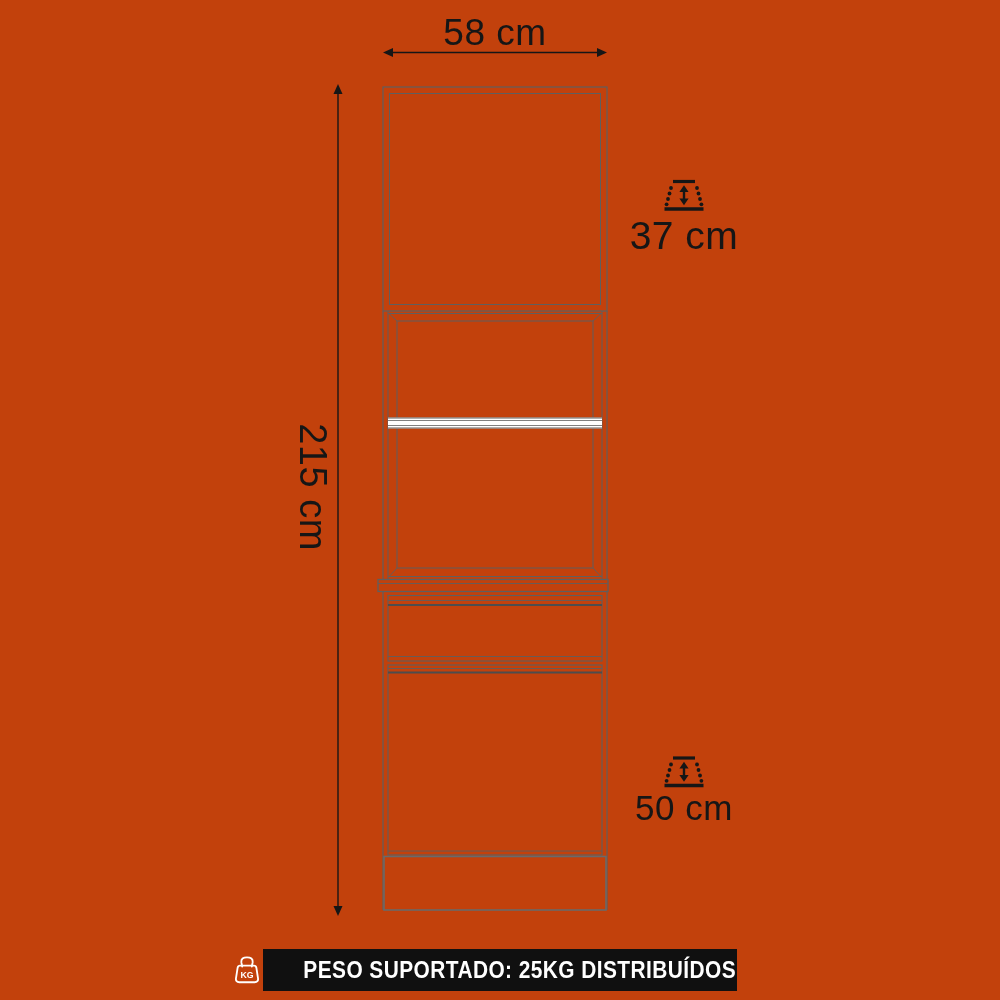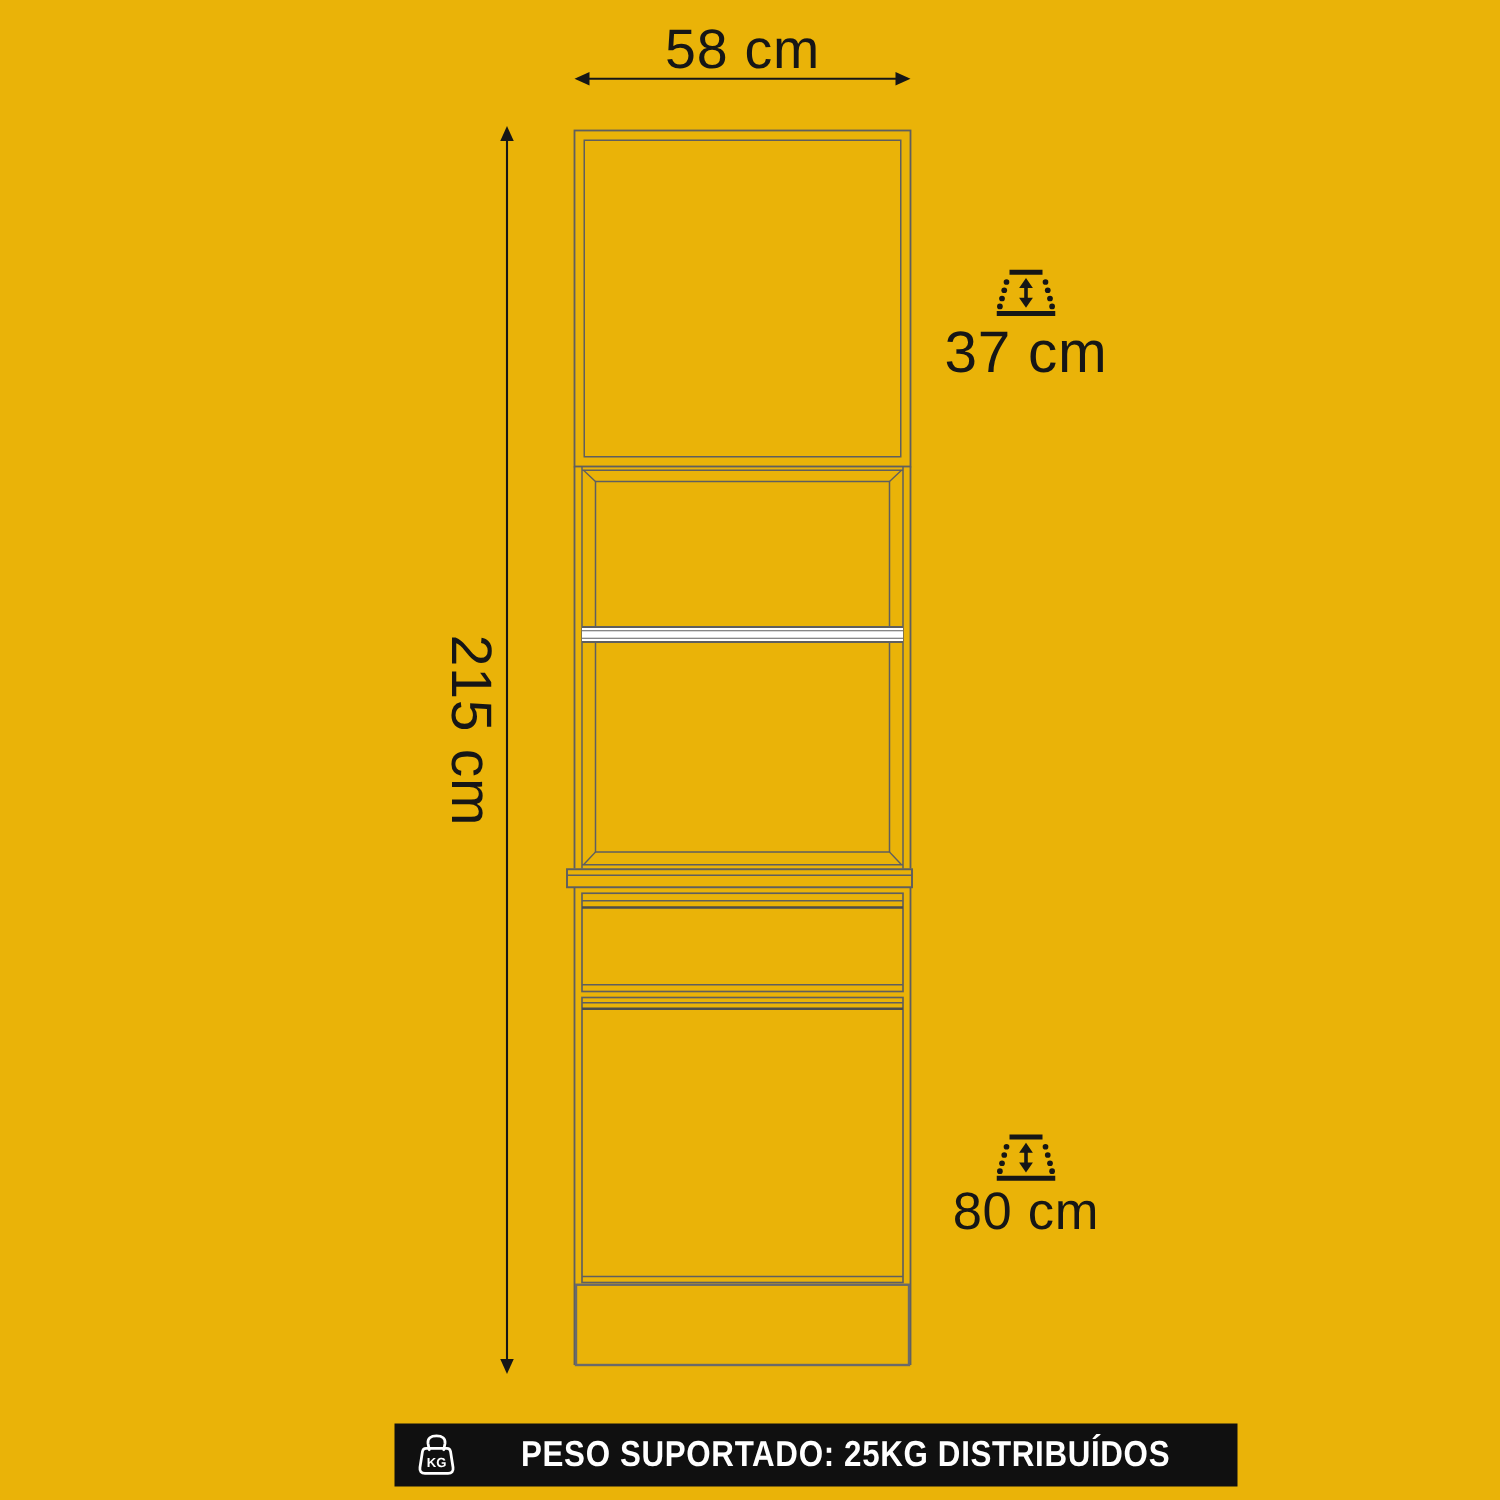--- a/index.html
+++ b/index.html
@@ -3,21 +3,21 @@
 <meta charset="utf-8">
 <style>
   * { margin: 0; padding: 0; box-sizing: border-box; }
   html, body { background: #ffffff; }
   body { font-family: "Liberation Sans", sans-serif; }
 
   .stage {
     position: relative;
     width: 1000px;
     height: 1000px;
-    background: #eab308;
+    background: #c2410c;
     overflow: hidden;
   }
 
   .drawing-svg {
     position: absolute;
     left: 0; top: 0;
     width: 1000px; height: 1000px;
   }
 
   .dim-label {
@@ -30,21 +30,21 @@
   }
   .dim-label.width-label   { left: 495px; top: 14px;  transform: translateX(-50%); }
   .dim-label.height-label  { left: 313px; top: 487px; font-size: 38px;
                              transform: translate(-50%,-50%) rotate(90deg); }
   .dim-label.depth-upper   { left: 684px; top: 216px; font-size: 39px; transform: translateX(-50%); }
   .dim-label.depth-lower   { left: 684px; top: 790px; font-size: 35px; transform: translateX(-50%); }
 
   .banner {
     position: absolute;
     left: 263px; top: 949px;
-    width: 562px; height: 42px;
+    width: 474px; height: 42px;
     background: #101010;
     display: flex;
     align-items: center;
     justify-content: center;
     gap: 9px;
     padding: 0 6px;
   }
   .banner-text {
     color: #ffffff;
     font-size: 24px;
@@ -162,21 +162,21 @@
           <circle cx="16" cy="17.5" r="1.9"></circle>
             <circle cx="17.4" cy="22.8" r="1.9"></circle>
         </g>
       </g>
     </g>
   </svg>
 
   <div class="dim-label width-label">58 cm</div>
   <div class="dim-label height-label">215 cm</div>
   <div class="dim-label depth-upper">37 cm</div>
-  <div class="dim-label depth-lower">80 cm</div>
+  <div class="dim-label depth-lower">50 cm</div>
 
   <div class="banner">
     <svg class="kg-icon" width="30" height="28" viewBox="0 0 34 32" xmlns="http://www.w3.org/2000/svg">
       <path d="M 11.5,12 L 10.5,7 C 10.2,3.2 12.5,1.5 17,1.5 C 21.5,1.5 23.8,3.2 23.5,7 L 22.5,12" fill="none" stroke="#ffffff" stroke-width="2.1" stroke-linecap="round"></path>
       <path d="M 9,11 H 25 C 26.6,11 27.4,11.8 27.7,13.4 L 29.6,25.5 C 30,28.3 28.6,30 25.8,30 H 8.2 C 5.4,30 4,28.3 4.4,25.5 L 6.3,13.4 C 6.6,11.8 7.4,11 9,11 Z" fill="none" stroke="#ffffff" stroke-width="2.1" stroke-linejoin="round"></path>
       <text x="17" y="25" text-anchor="middle" fill="#ffffff" font-family="Liberation Sans, sans-serif" font-size="10" font-weight="700">KG</text>
     </svg>
     <span class="banner-text">PESO SUPORTADO: 25KG DISTRIBUÍDOS</span>
   </div>
 

